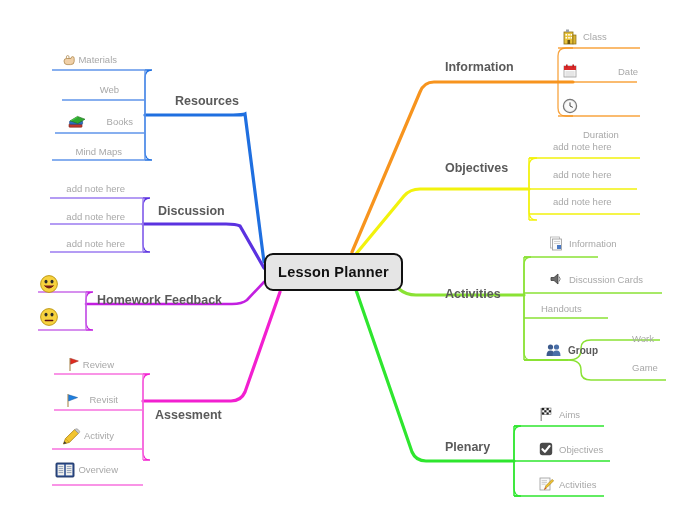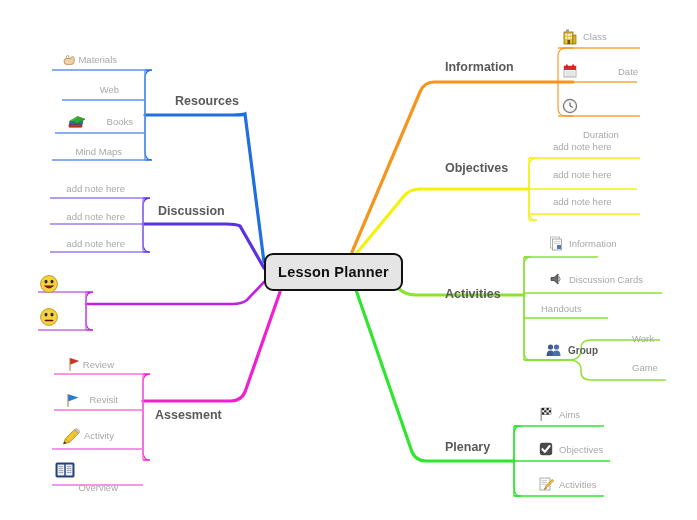--- a/index.html
+++ b/index.html
@@ -159,20 +159,21 @@
   </svg>
 
   <div class="center-node">Lesson Planner</div>
 
   <div class="branch-label" style="left:445px; top:60px;">Information</div>
   <div class="branch-label" style="left:445px; top:161px;">Objectives</div>
   <div class="branch-label" style="left:445px; top:287px;">Activities</div>
   <div class="branch-label" style="left:445px; top:440px;">Plenary</div>
   <div class="branch-label" style="left:159px; top:94px;padding-left:16px;">Resources</div>
   <div class="branch-label" style="left:158px; top:204px;">Discussion</div>
+  <div class="branch-label" style="left:97px; top:293px;">Homework Feedback</div>
   <div class="branch-label" style="left:155px; top:408px;">Assesment</div>
 
   <span class="ico" style="left:562px; top:29px;">
     <svg width="16" height="16" viewBox="0 0 16 16">
       <rect x="2" y="3" width="9" height="12" fill="#e8c33a" stroke="#8a6d14" stroke-width="0.8"></rect>
       <rect x="11" y="6" width="3" height="9" fill="#d9b432" stroke="#8a6d14" stroke-width="0.7"></rect>
       <rect x="3.5" y="5" width="1.6" height="1.6" fill="#fff"></rect>
       <rect x="6.2" y="5" width="1.6" height="1.6" fill="#fff"></rect>
       <rect x="8.6" y="5" width="1.4" height="1.6" fill="#fff"></rect>
       <rect x="3.5" y="8" width="1.6" height="1.6" fill="#fff"></rect>
@@ -358,15 +359,15 @@
       <line x1="3.6" y1="5.6" x2="8.2" y2="5.6" stroke="#7a8aa8" stroke-width="0.8"></line>
       <line x1="3.6" y1="7.6" x2="8.2" y2="7.6" stroke="#7a8aa8" stroke-width="0.8"></line>
       <line x1="3.6" y1="9.6" x2="8.2" y2="9.6" stroke="#7a8aa8" stroke-width="0.8"></line>
       <line x1="3.6" y1="11.6" x2="8.2" y2="11.6" stroke="#7a8aa8" stroke-width="0.8"></line>
       <line x1="11.8" y1="5.6" x2="16.4" y2="5.6" stroke="#7a8aa8" stroke-width="0.8"></line>
       <line x1="11.8" y1="7.6" x2="16.4" y2="7.6" stroke="#7a8aa8" stroke-width="0.8"></line>
       <line x1="11.8" y1="9.6" x2="16.4" y2="9.6" stroke="#7a8aa8" stroke-width="0.8"></line>
       <line x1="11.8" y1="11.6" x2="16.4" y2="11.6" stroke="#7a8aa8" stroke-width="0.8"></line>
     </svg>
   </span>
-  <div class="node-label left-side" style="left:38px; top:464px; width:80px;margin-top:18px;">Overview</div>
+  <div class="node-label left-side" style="left:38px; top:464px; width:80px;">Overview</div>
 
 </div>
 
 </body></html>

